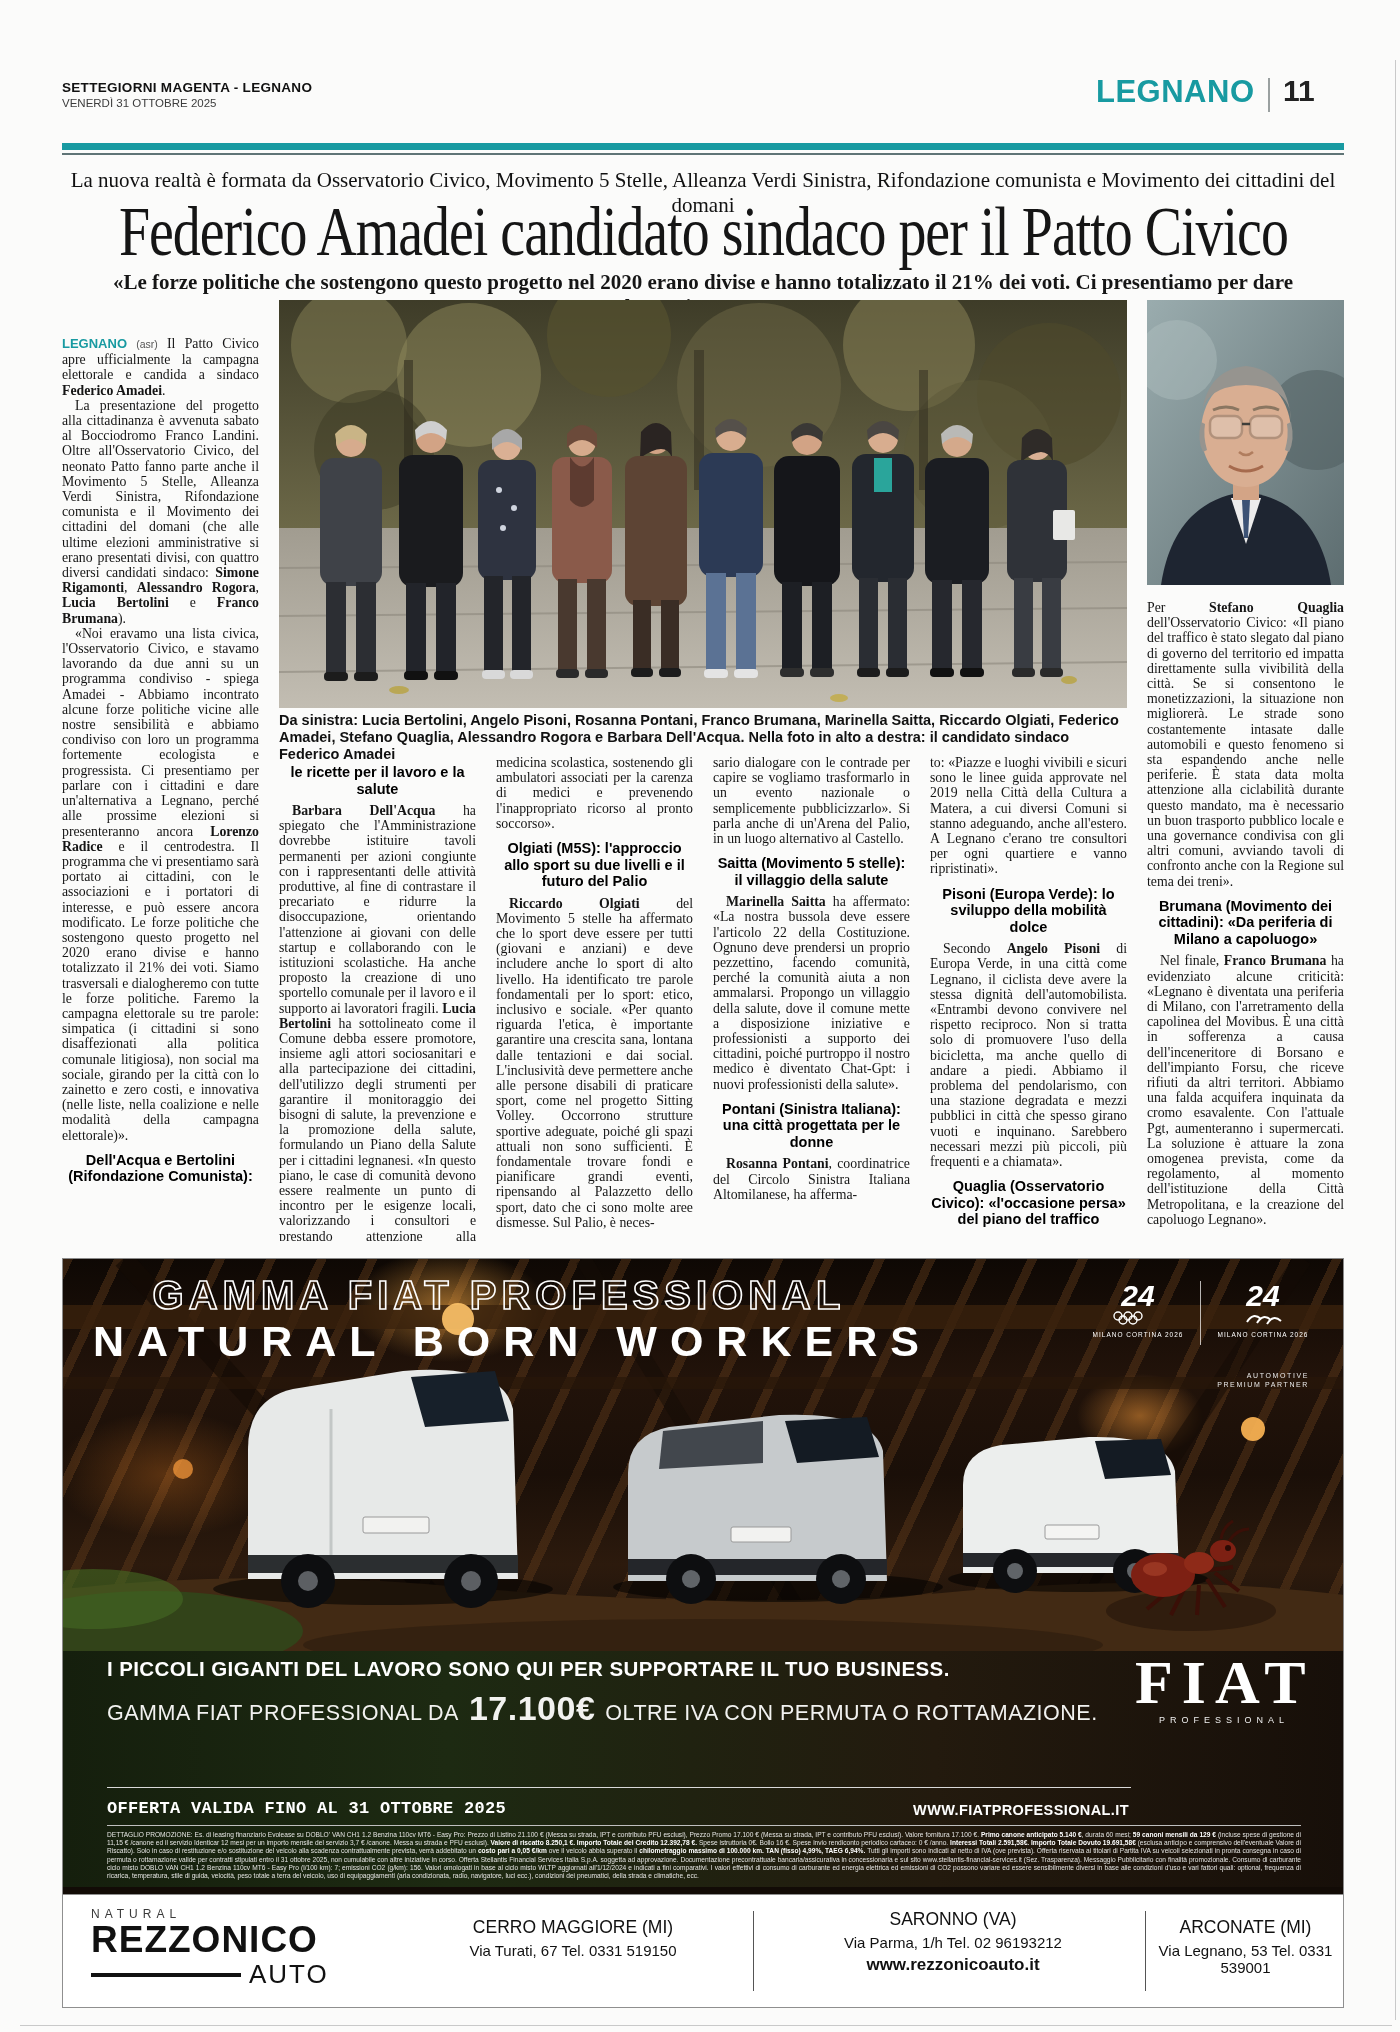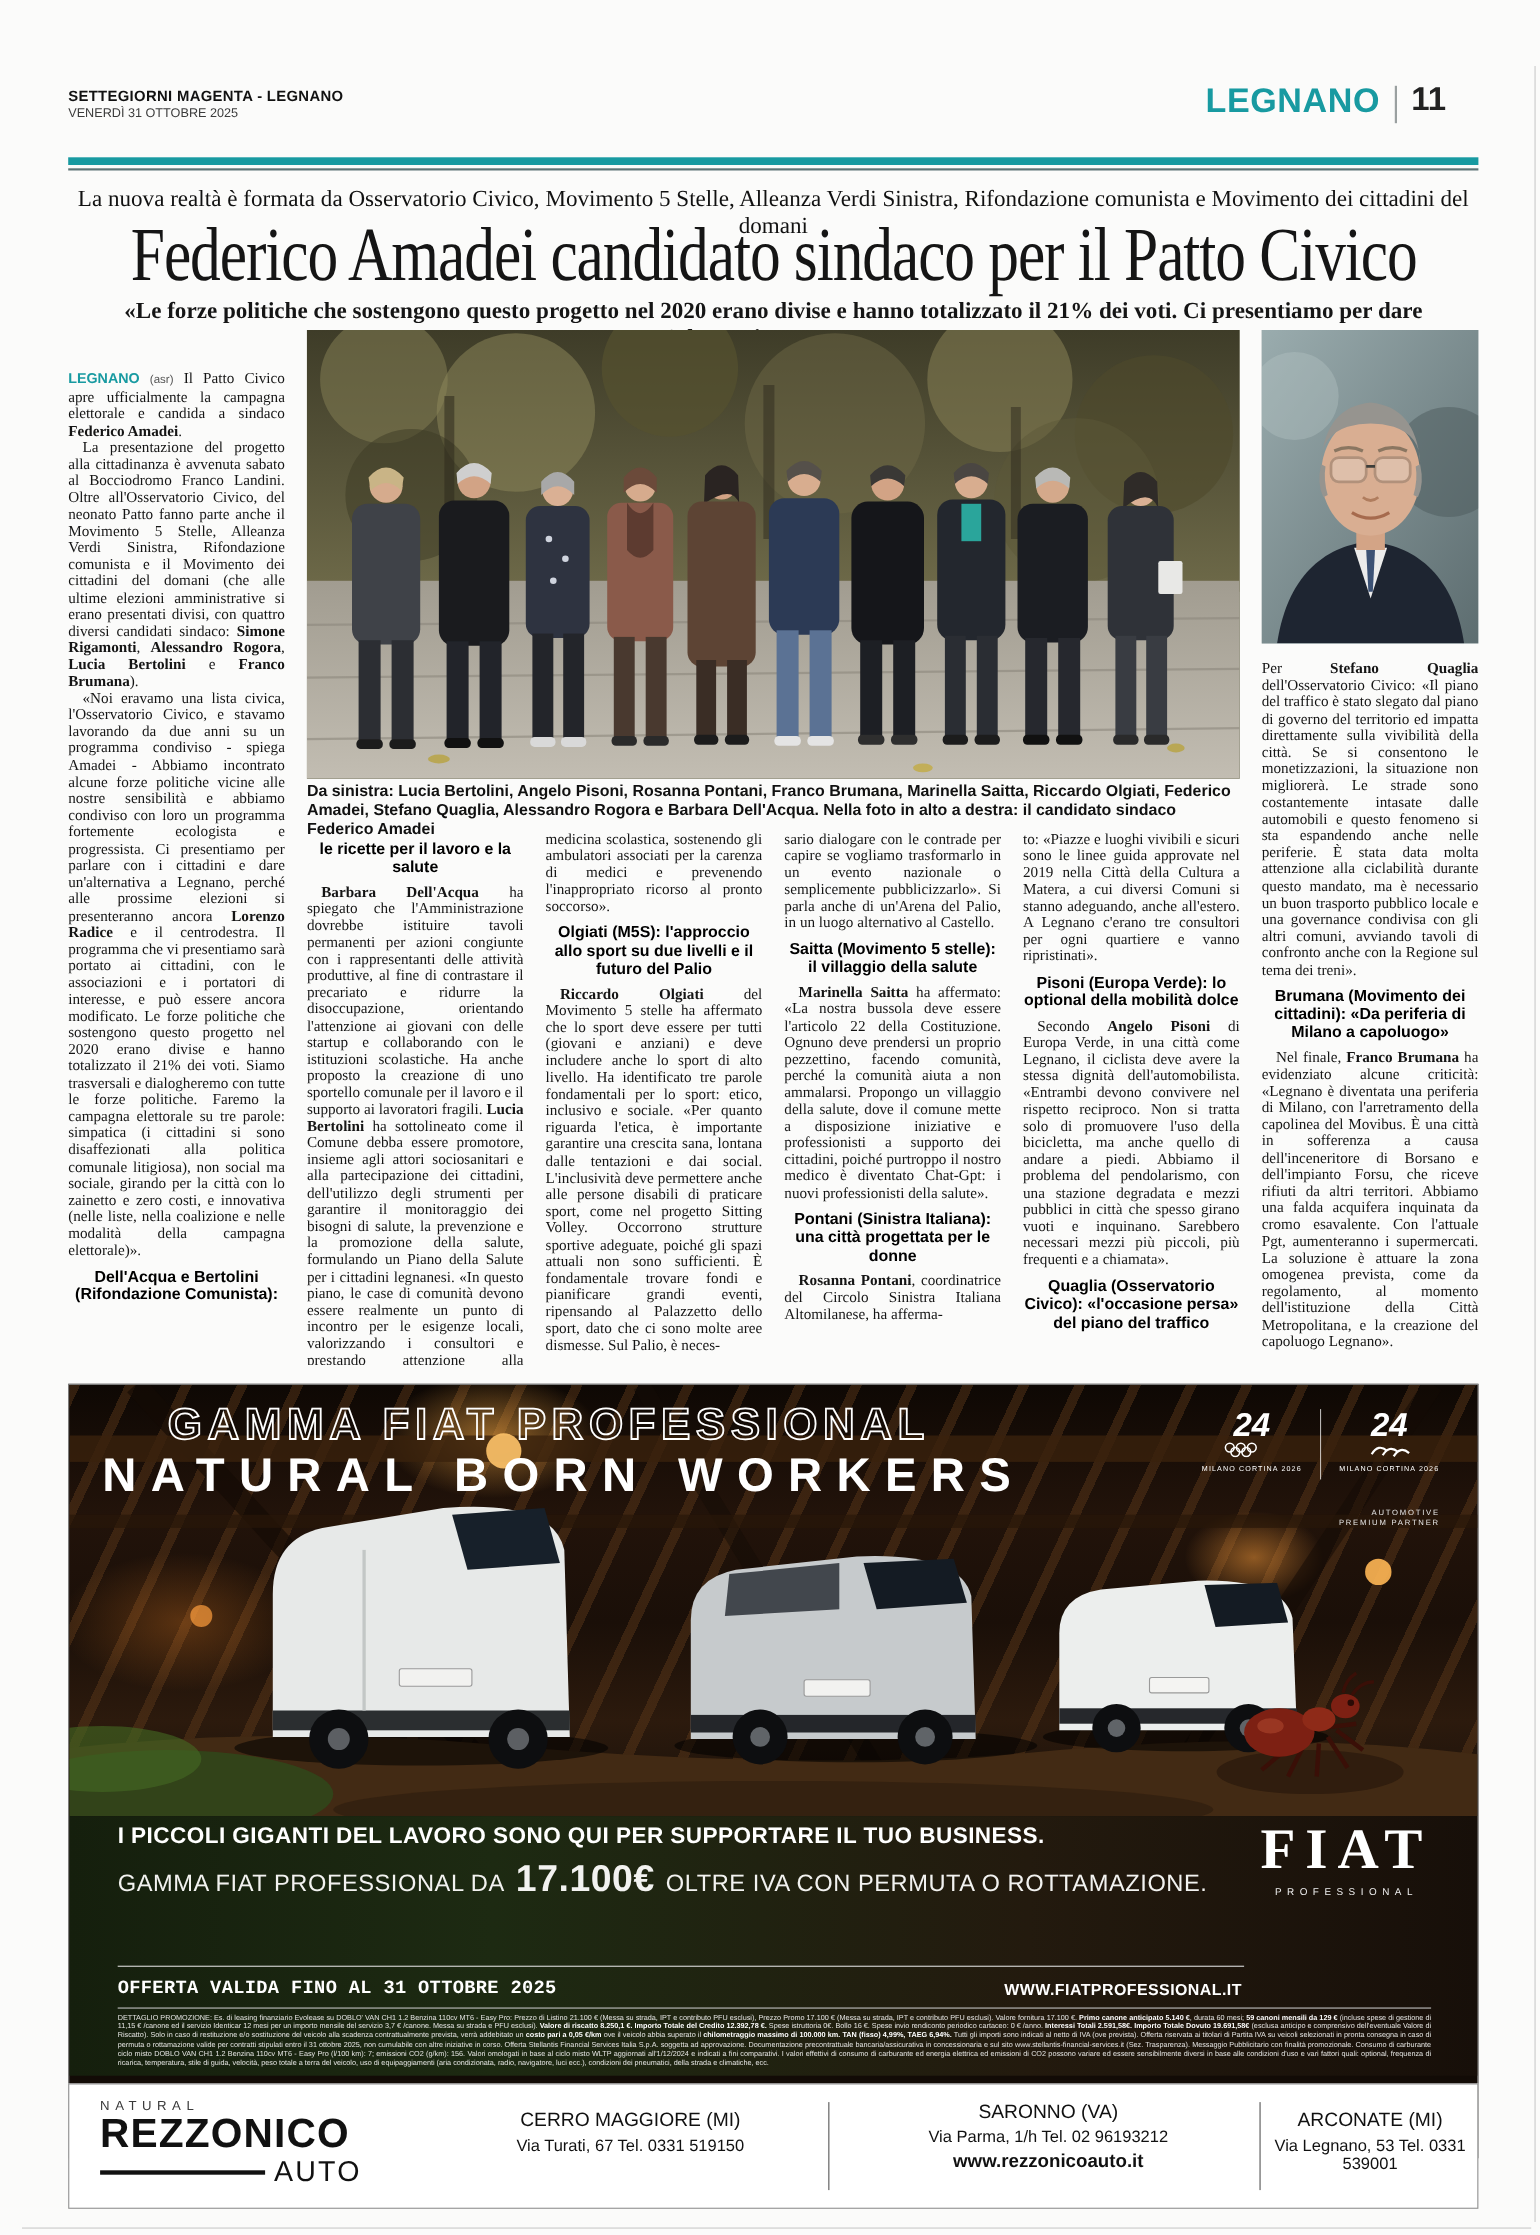--- a/index.html
+++ b/index.html
@@ -69,21 +69,21 @@
       font-family:"Liberation Sans",sans-serif;font-size:7px;letter-spacing:1.6px;line-height:9px;}
   .ad-headline{position:absolute;left:44px;top:398px;font-family:"Liberation Sans",sans-serif;
       font-weight:bold;font-size:20.5px;letter-spacing:.4px;color:#fff;}
   .ad-priceline{position:absolute;left:44px;top:430px;color:#f2f2f0;display:flex;align-items:baseline;gap:10px;
       font-family:"Liberation Sans",sans-serif;}
   .ad-priceline .pre,.ad-priceline .post{font-size:21.5px;letter-spacing:.5px;font-weight:400;}
   .ad-priceline .price{font-size:34px;font-weight:800;letter-spacing:.5px;}
   .ad-line2{position:absolute;left:44px;top:472px;font-family:"Liberation Sans",sans-serif;
       font-size:21.5px;letter-spacing:.5px;color:#f2f2f0;}
   .fiat-logo{position:absolute;right:30px;top:392px;width:178px;text-align:center;color:#fff;}
-  .fiat-word{font-family:"Liberation Serif",serif;font-weight:bold;font-size:52px;line-height:62px;letter-spacing:9px;}
+  .fiat-word{font-family:"Liberation Serif",serif;font-weight:bold;font-size:62px;line-height:62px;letter-spacing:9px;}
   .fiat-sub{font-family:"Liberation Sans",sans-serif;font-size:9px;letter-spacing:5px;margin-top:2px;color:#eee;}
   .ad-rule1{position:absolute;left:44px;top:528px;width:1024px;height:1px;background:#d9d9d9;}
   .ad-offer{position:absolute;left:44px;top:540px;font-family:Liberation Mono, monospace;
       font-weight:bold;font-size:17px;color:#fff;letter-spacing:.3px;}
   .ad-site{position:absolute;right:214px;top:543px;font-family:"Liberation Sans",sans-serif;
       font-weight:bold;font-size:14.5px;color:#fff;letter-spacing:.4px;}
   .ad-rule2{position:absolute;left:44px;top:566px;width:1194px;height:1px;background:#bfbfbf;}
   .ad-legal{position:absolute;left:44px;top:572px;width:1194px;font-family:"Liberation Sans",sans-serif;
       font-size:6.6px;line-height:8.2px;color:#e4e4e2;text-align:justify;}
   .ad-legal b{color:#fff;}
@@ -301,21 +301,21 @@
   </div>
 <div id="col4" class="col">
     <p class="cont">sario dialogare con le contrade per capire se vogliamo trasformarlo in un evento nazionale o semplicemente pubblicizzarlo». Si parla anche di un'Arena del Palio, in un luogo alternativo al Castello.</p>
     <h4>Saitta (Movimento 5 stelle): il villaggio della salute</h4>
     <p><b>Marinella Saitta</b> ha affermato: «La nostra bussola deve essere l'articolo 22 della Costituzione. Ognuno deve prendersi un proprio pezzettino, facendo comunità, perché la comunità aiuta a non ammalarsi. Propongo un villaggio della salute, dove il comune mette a disposizione iniziative e professionisti a supporto dei cittadini, poiché purtroppo il nostro medico è diventato Chat-Gpt: i nuovi professionisti della salute».</p>
     <h4>Pontani (Sinistra Italiana): una città progettata per le donne</h4>
     <p><b>Rosanna Pontani</b>, coordinatrice del Circolo Sinistra Italiana Altomilanese, ha afferma-</p>
   </div>
 <div id="col5" class="col">
     <p class="cont">to: «Piazze e luoghi vivibili e sicuri sono le linee guida approvate nel 2019 nella Città della Cultura a Matera, a cui diversi Comuni si stanno adeguando, anche all'estero. A Legnano c'erano tre consultori per ogni quartiere e vanno ripristinati».</p>
-    <h4>Pisoni (Europa Verde): lo optional della mobilità dolce</h4>
+    <h4>Pisoni (Europa Verde): lo sviluppo della mobilità dolce</h4>
     <p>Secondo <b>Angelo Pisoni</b> di Europa Verde, in una città come Legnano, il ciclista deve avere la stessa dignità dell'automobilista. «Entrambi devono convivere nel rispetto reciproco. Non si tratta solo di promuovere l'uso della bicicletta, ma anche quello di andare a piedi. Abbiamo il problema del pendolarismo, con una stazione degradata e mezzi pubblici in città che spesso girano vuoti e inquinano. Sarebbero necessari mezzi più piccoli, più frequenti e a chiamata».</p>
     <h4>Quaglia (Osservatorio Civico): «l'occasione persa» del piano del traffico</h4>
   </div>
 <div id="col6" class="col">
     <p class="cont">Per <b>Stefano Quaglia</b> dell'Osservatorio Civico: «Il piano del traffico è stato slegato dal piano di governo del territorio ed impatta direttamente sulla vivibilità della città. Se si consentono le monetizzazioni, la situazione non migliorerà. Le strade sono costantemente intasate dalle automobili e questo fenomeno si sta espandendo anche nelle periferie. È stata data molta attenzione alla ciclabilità durante questo mandato, ma è necessario un buon trasporto pubblico locale e una governance condivisa con gli altri comuni, avviando tavoli di confronto anche con la Regione sul tema dei treni».</p>
     <h4>Brumana (Movimento dei cittadini): «Da periferia di Milano a capoluogo»</h4>
     <p>Nel finale, <b>Franco Brumana</b> ha evidenziato alcune criticità: «Legnano è diventata una periferia di Milano, con l'arretramento della capolinea del Movibus. È una città in sofferenza a causa dell'inceneritore di Borsano e dell'impianto Forsu, che riceve rifiuti da altri territori. Abbiamo una falda acquifera inquinata da cromo esavalente. Con l'attuale Pgt, aumenteranno i supermercati. La soluzione è attuare la zona omogenea prevista, come da regolamento, al momento dell'istituzione della Città Metropolitana, e la creazione del capoluogo Legnano».</p>
   </div>
 
 <div class="abs ad">

